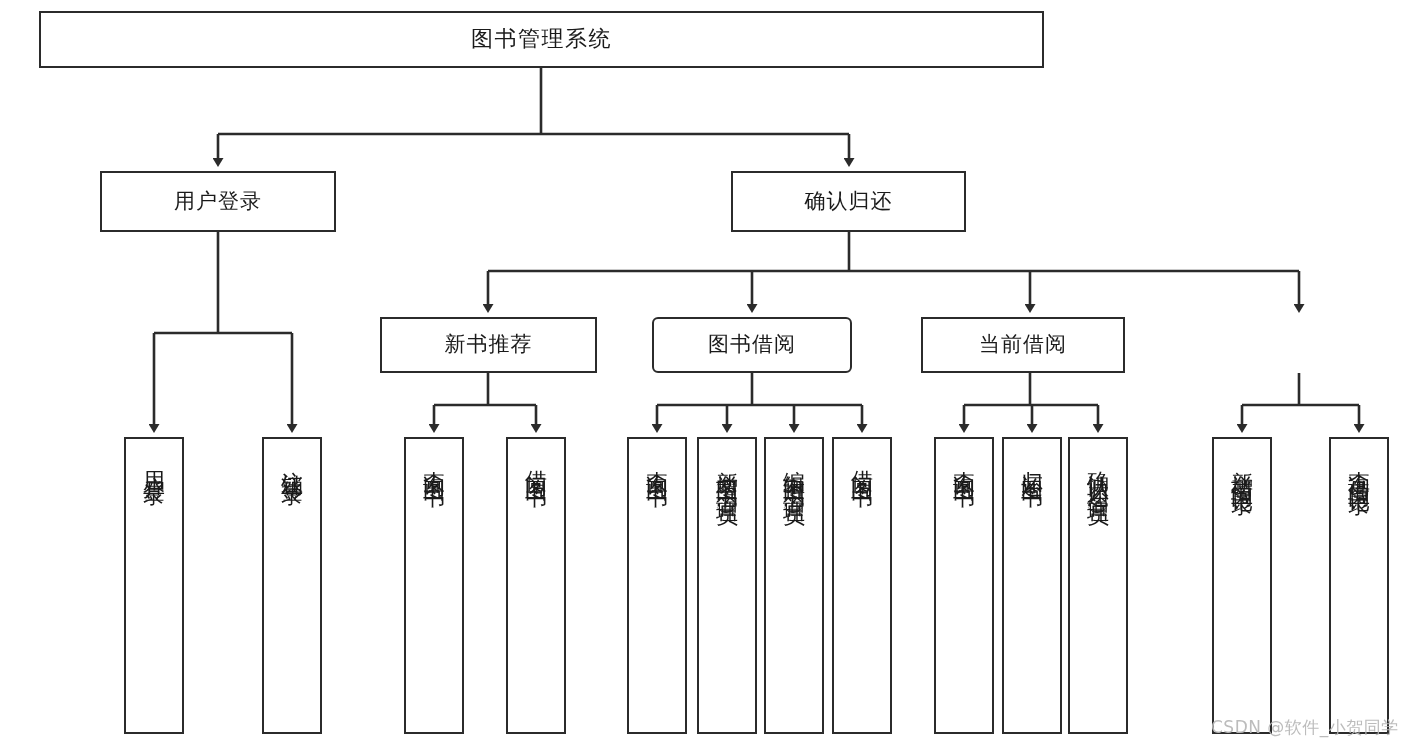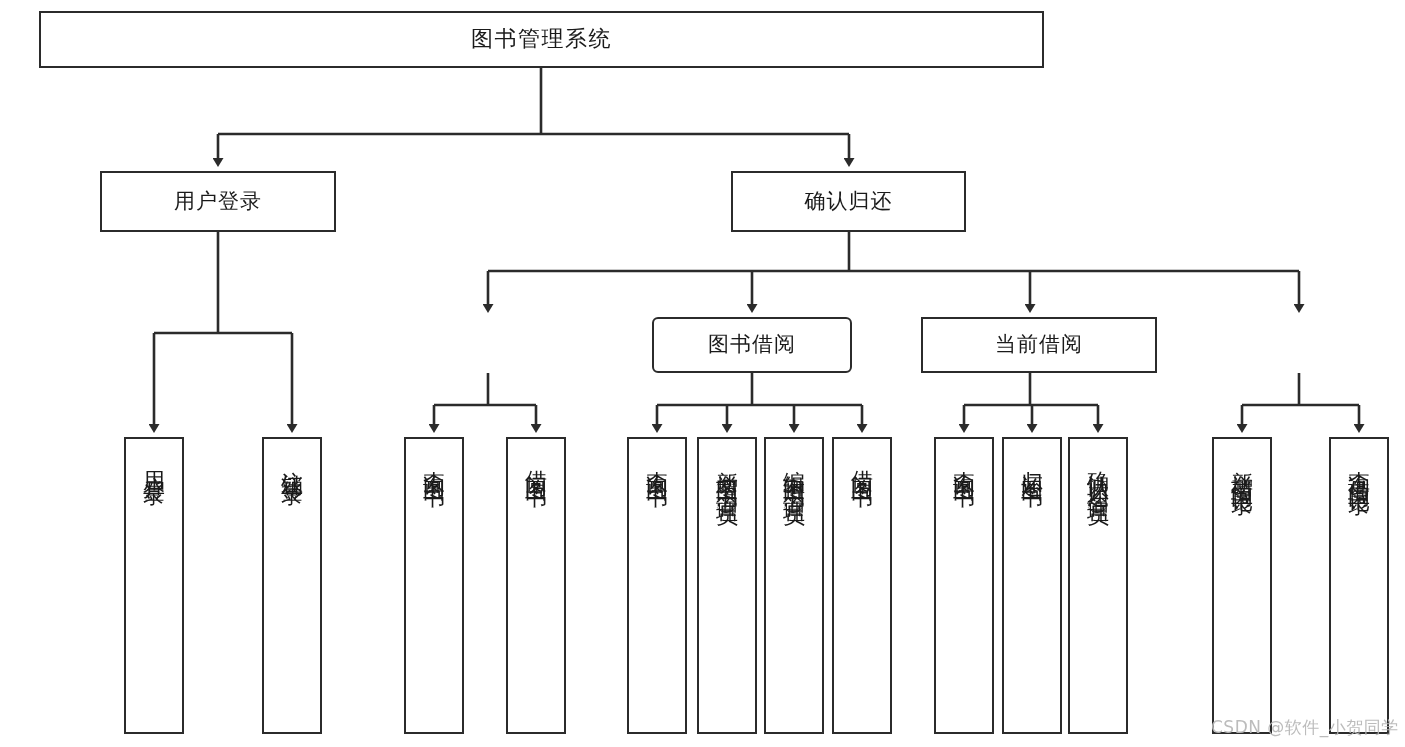--- a/index.html
+++ b/index.html
@@ -131,24 +131,27 @@
     <span class="lbl">图书管理系统</span>
   </div>
 
   <div class="node h" style="left: 81px; top: 171px; width: 236px; height: 61px; border-color: rgb(43, 43, 43); background: rgb(255, 255, 255); color: rgb(26, 26, 26);">
     <span class="lbl">用户登录</span>
   </div>
   <div class="node h" style="left: 712px; top: 171px; width: 235px; height: 61px; border-color: rgb(43, 43, 43); background: rgb(255, 255, 255); color: rgb(26, 26, 26);">
     <span class="lbl">确认归还</span>
   </div>
 
+  <div class="node h" style="left: 361px; top: 317px; width: 217px; height: 56px; border-color: rgb(43, 43, 43); background: rgb(255, 255, 255); color: rgb(26, 26, 26);">
+    <span class="lbl">新书推荐</span>
+  </div>
   <div class="node h" style="left: 633px; top: 317px; width: 200px; height: 56px; border-color: rgb(43, 43, 43); background: rgb(255, 255, 255); color: rgb(26, 26, 26); border-radius: 6px;">
     <span class="lbl">图书借阅</span>
   </div>
-  <div class="node h" style="left: 902px; top: 317px; width: 236px; height: 56px; border-color: rgb(43, 43, 43); background: rgb(255, 255, 255); color: rgb(26, 26, 26);">
+  <div class="node h" style="left: 902px; top: 317px; width: 204px; height: 56px; border-color: rgb(43, 43, 43); background: rgb(255, 255, 255); color: rgb(26, 26, 26);">
     <span class="lbl">当前借阅</span>
   </div>
 
   <div class="node v" style="left: 105px; top: 437px; width: 60px; height: 297px; border-color: rgb(43, 43, 43); background: rgb(255, 255, 255); color: rgb(26, 26, 26);">
     <span class="lbl">用户登录</span>
   </div>
   <div class="node v" style="left: 243px; top: 437px; width: 60px; height: 297px; border-color: rgb(43, 43, 43); background: rgb(255, 255, 255); color: rgb(26, 26, 26);">
     <span class="lbl">注销登录</span>
   </div>
   <div class="node v" style="left: 385px; top: 437px; width: 60px; height: 297px; border-color: rgb(43, 43, 43); background: rgb(255, 255, 255); color: rgb(26, 26, 26);">

